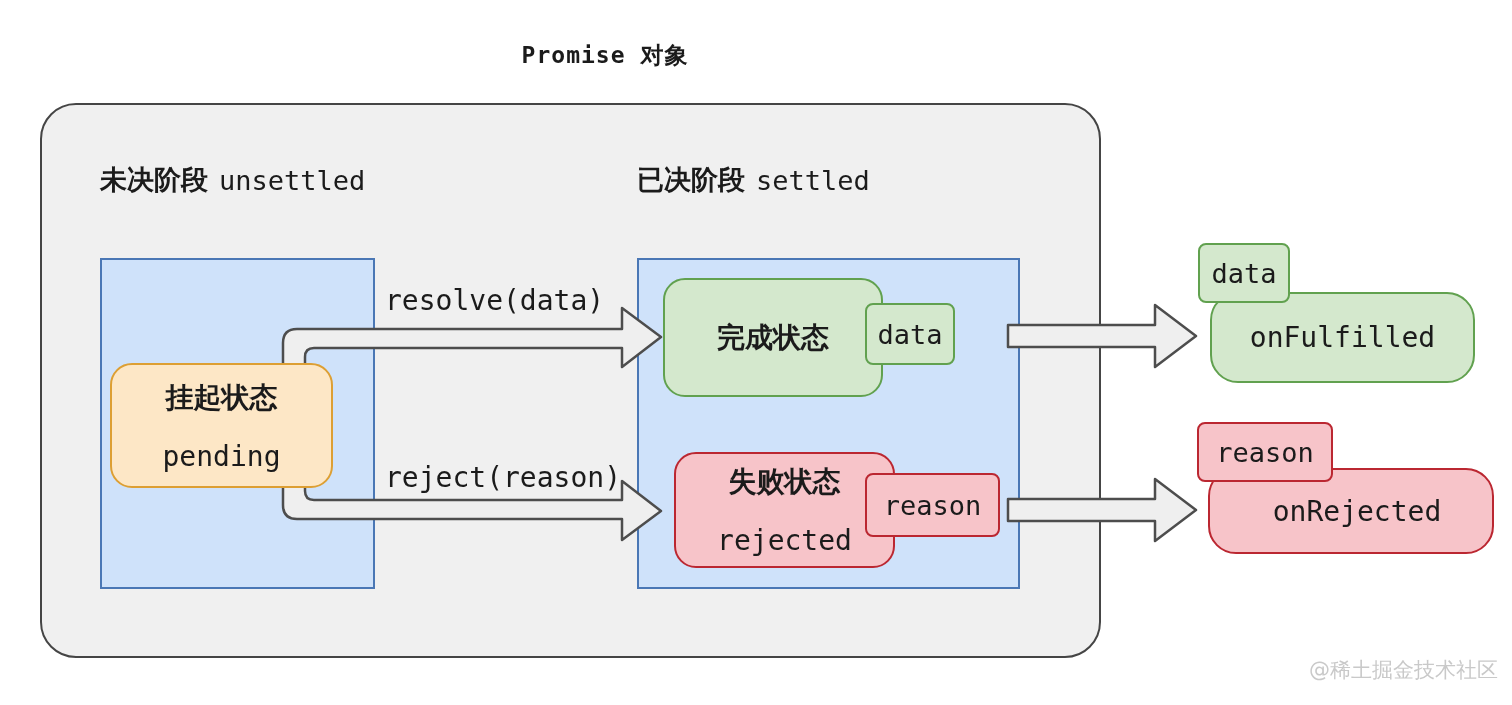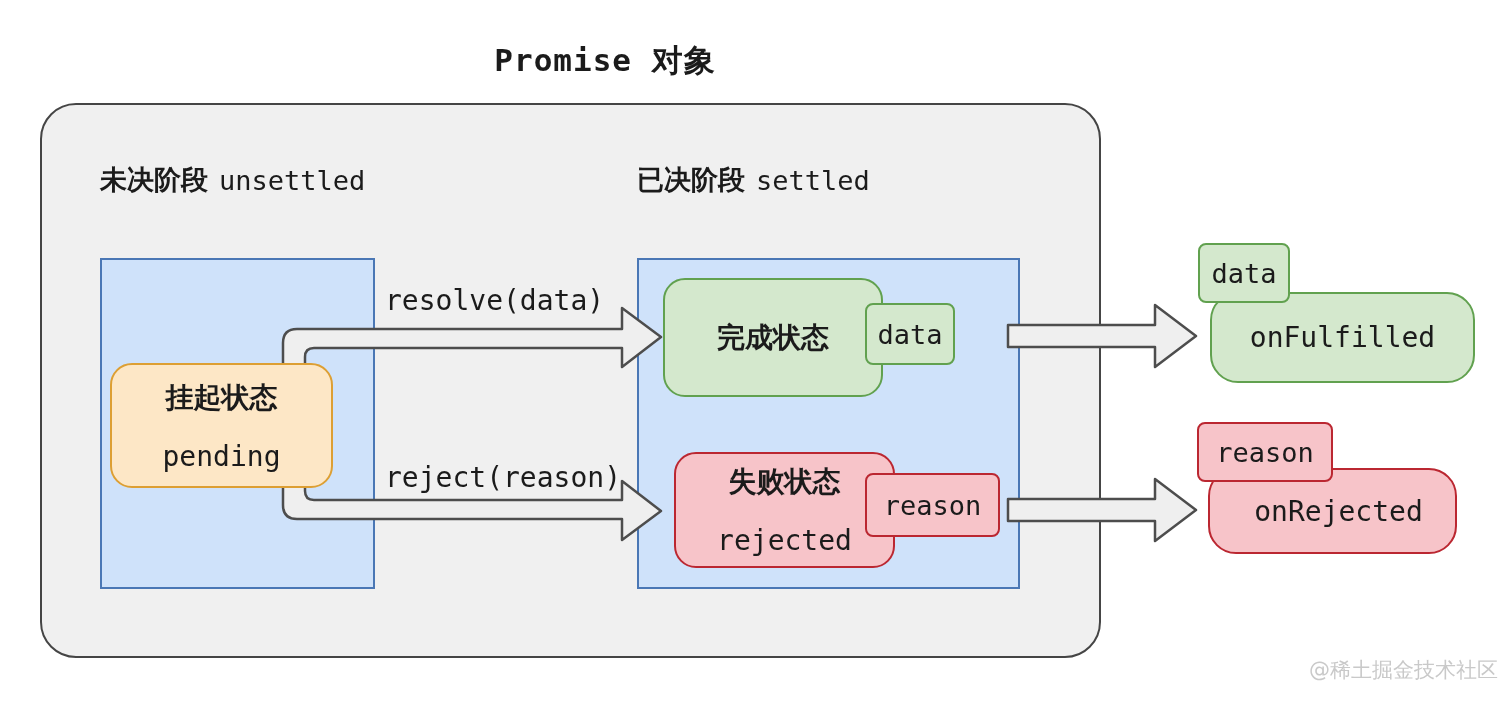--- a/index.html
+++ b/index.html
@@ -3,21 +3,21 @@
 <meta charset="utf-8">
 <style>
   html,body{margin:0;padding:0;background:#ffffff;}
   #canvas{
     position:relative;width:1512px;height:705px;background:#ffffff;overflow:hidden;
     font-family:"DejaVu Sans Mono","DejaVu Sans",sans-serif;color:#1b1b1b;
   }
   .abs{position:absolute;}
   .title{
     left:0;top:40px;width:1210px;text-align:center;
-    font-size:31px;font-weight:bold;letter-spacing:1px;
+    font-size:23px;font-weight:bold;letter-spacing:1px;
   }
   .outer-box{
     left:40px;top:103px;width:1061px;height:555px;
     background:#f0f0f0;border:2.5px solid #454545;border-radius:36px;
     box-sizing:border-box;
   }
   .stage-header{display:flex;align-items:center;gap:11px;
     font-size:27px;font-weight:500;}
   .stage-header .zh{font-family:"DejaVu Sans","Liberation Sans",sans-serif;font-weight:600;}
   .blue-panel{
@@ -104,21 +104,21 @@
   </div>
 
   <div class="abs callback-box green-fill" style="left:1210px;top:292px;width:265px;height:91px;">
     <span>onFulfilled</span>
   </div>
 
   <div class="abs tag green-fill" style="left:1198px;top:243px;width:92px;height:60px;">
     <span>data</span>
   </div>
 
-  <div class="abs callback-box red-fill" style="left:1208px;top:468px;width:249px;height:86px;padding-left:12px;">
+  <div class="abs callback-box red-fill" style="left:1208px;top:468px;width:286px;height:86px;padding-left:12px;">
     <span>onRejected</span>
   </div>
 
   <div class="abs tag red-fill" style="left:1197px;top:422px;width:136px;height:60px;">
     <span>reason</span>
   </div>
 
   <div class="abs watermark">@稀土掘金技术社区</div>
 
 </div>

